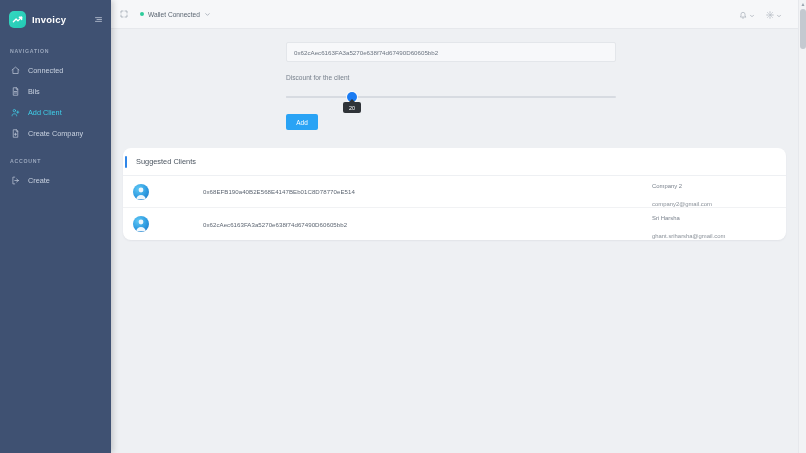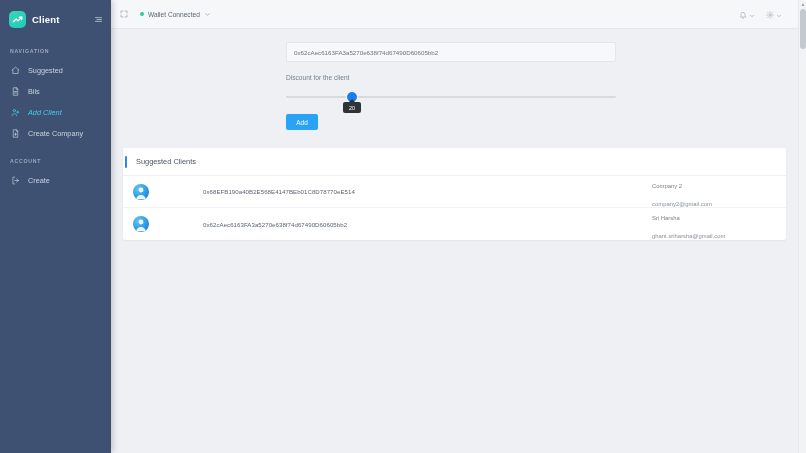--- a/index.html
+++ b/index.html
@@ -72,21 +72,21 @@
     cursor: pointer;
     white-space: nowrap;
   }
   .nav-item .nav-icon {
     width: 10px; height: 10px;
     display: flex; align-items: center; justify-content: center;
     flex: 0 0 10px;
     opacity: .88;
   }
   .nav-item .nav-label { margin-left: 8px; }
-  .nav-item.active { color: #3fd0ea; font-style: italic; }
+  .nav-item.active { color: #3fd0ea; }
   .nav-item.active .nav-icon { opacity: 1; }
 
   
   .main {
     flex: 1 1 auto;
     height: 453px;
     background: #eef0f3;
     position: relative;
     overflow: hidden;
   }
@@ -192,21 +192,21 @@
     font-size: 6.4px;
     font-family: "Liberation Sans", sans-serif;
     cursor: pointer;
     display: flex; align-items: center; justify-content: center;
   }
 
   
   .card {
     margin: 18px 20px 0 12px;
     background: #ffffff;
-    border-radius: 2px;
+    border-radius: 8px;
     box-shadow: 0 1px 2px rgba(30,40,60,.06);
     overflow: hidden;
   }
   .card-head {
     display: flex;
     align-items: center;
     height: 28px;
     padding-left: 2px;
     border-bottom: 1px solid #eef0f3;
   }
@@ -286,40 +286,40 @@
 
   <aside class="sidebar">
 
     <div class="brand">
       <span class="brand-logo">
         <svg width="11" height="11" viewBox="0 0 24 24" fill="none" stroke="#ffffff" stroke-width="3" stroke-linecap="round" stroke-linejoin="round">
           <polyline points="3,17 9,11 13,15 21,7"></polyline>
           <polyline points="16,7 21,7 21,12"></polyline>
         </svg>
       </span>
-      <span class="brand-name">Client</span>
+      <span class="brand-name">Invoicy</span>
       <span class="brand-toggle">
         <svg width="9" height="9" viewBox="0 0 24 24" fill="none" stroke="currentColor" stroke-width="2.4" stroke-linecap="round">
           <line x1="4" y1="7" x2="20" y2="7"></line>
           <line x1="8" y1="12" x2="20" y2="12"></line>
           <line x1="4" y1="17" x2="20" y2="17"></line>
         </svg>
       </span>
     </div>
 
     <div class="nav-section">NAVIGATION</div>
 
     <div class="nav-item">
       <span class="nav-icon">
         <svg width="9" height="9" viewBox="0 0 24 24" fill="none" stroke="currentColor" stroke-width="2" stroke-linecap="round" stroke-linejoin="round">
           <path d="M3 10.5 12 3l9 7.5"></path>
           <path d="M5 10v10h14V10"></path>
         </svg>
       </span>
-      <span class="nav-label">Suggested</span>
+      <span class="nav-label">Connected</span>
     </div>
 
     <div class="nav-item">
       <span class="nav-icon">
         <svg width="9" height="9" viewBox="0 0 24 24" fill="none" stroke="currentColor" stroke-width="2" stroke-linecap="round" stroke-linejoin="round">
           <path d="M14 2H6v20h12V6z"></path>
           <polyline points="14,2 14,6 18,6"></polyline>
           <line x1="9" y1="12" x2="15" y2="12"></line>
           <line x1="9" y1="16" x2="15" y2="16"></line>
         </svg>

